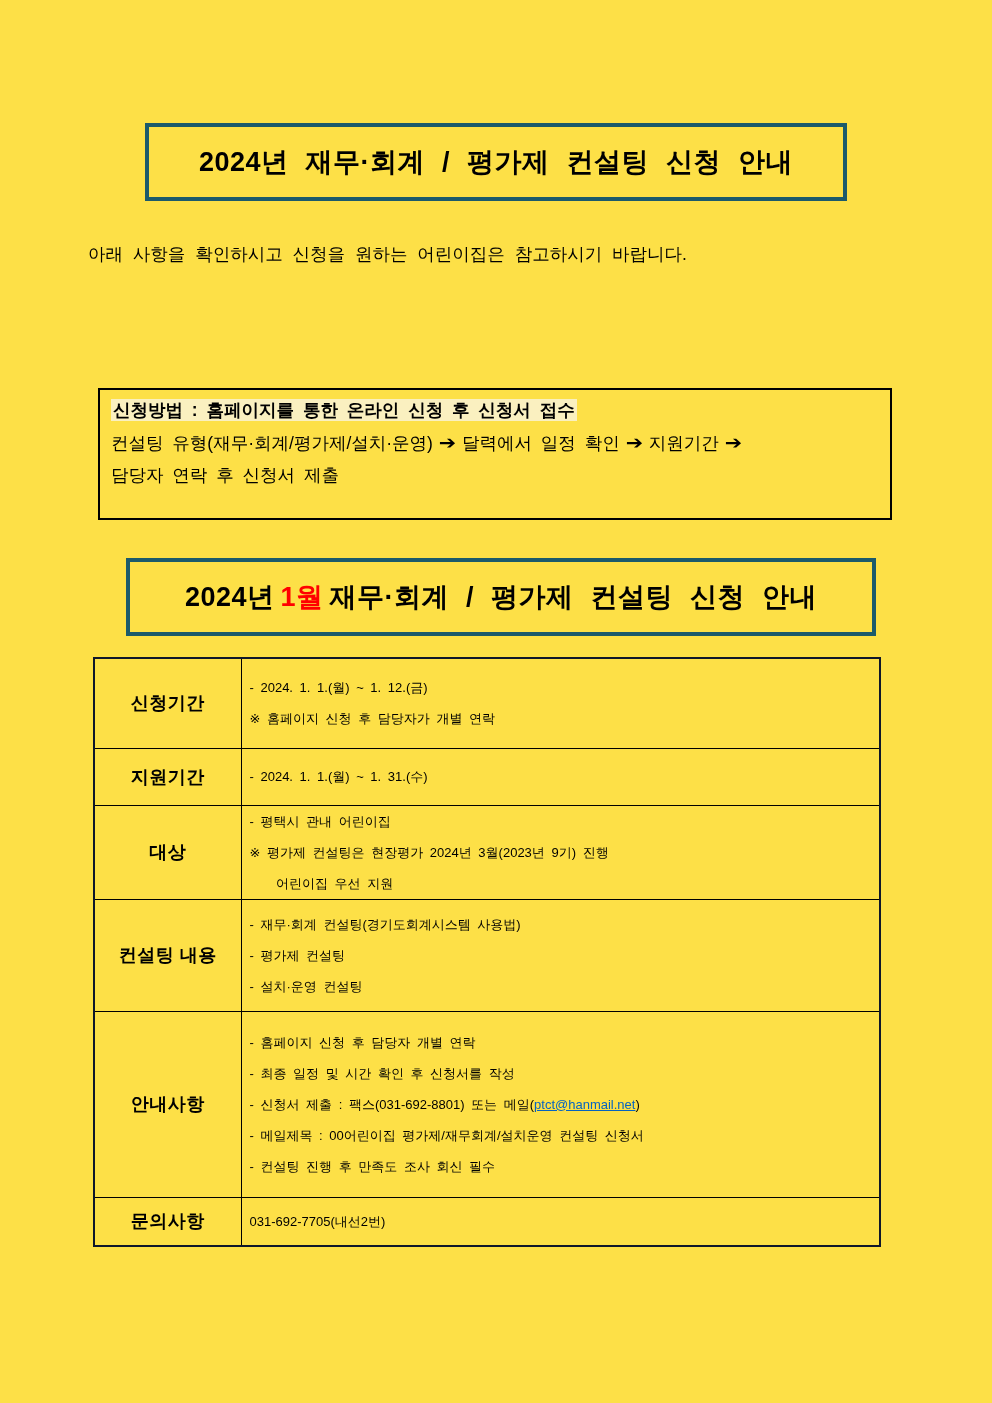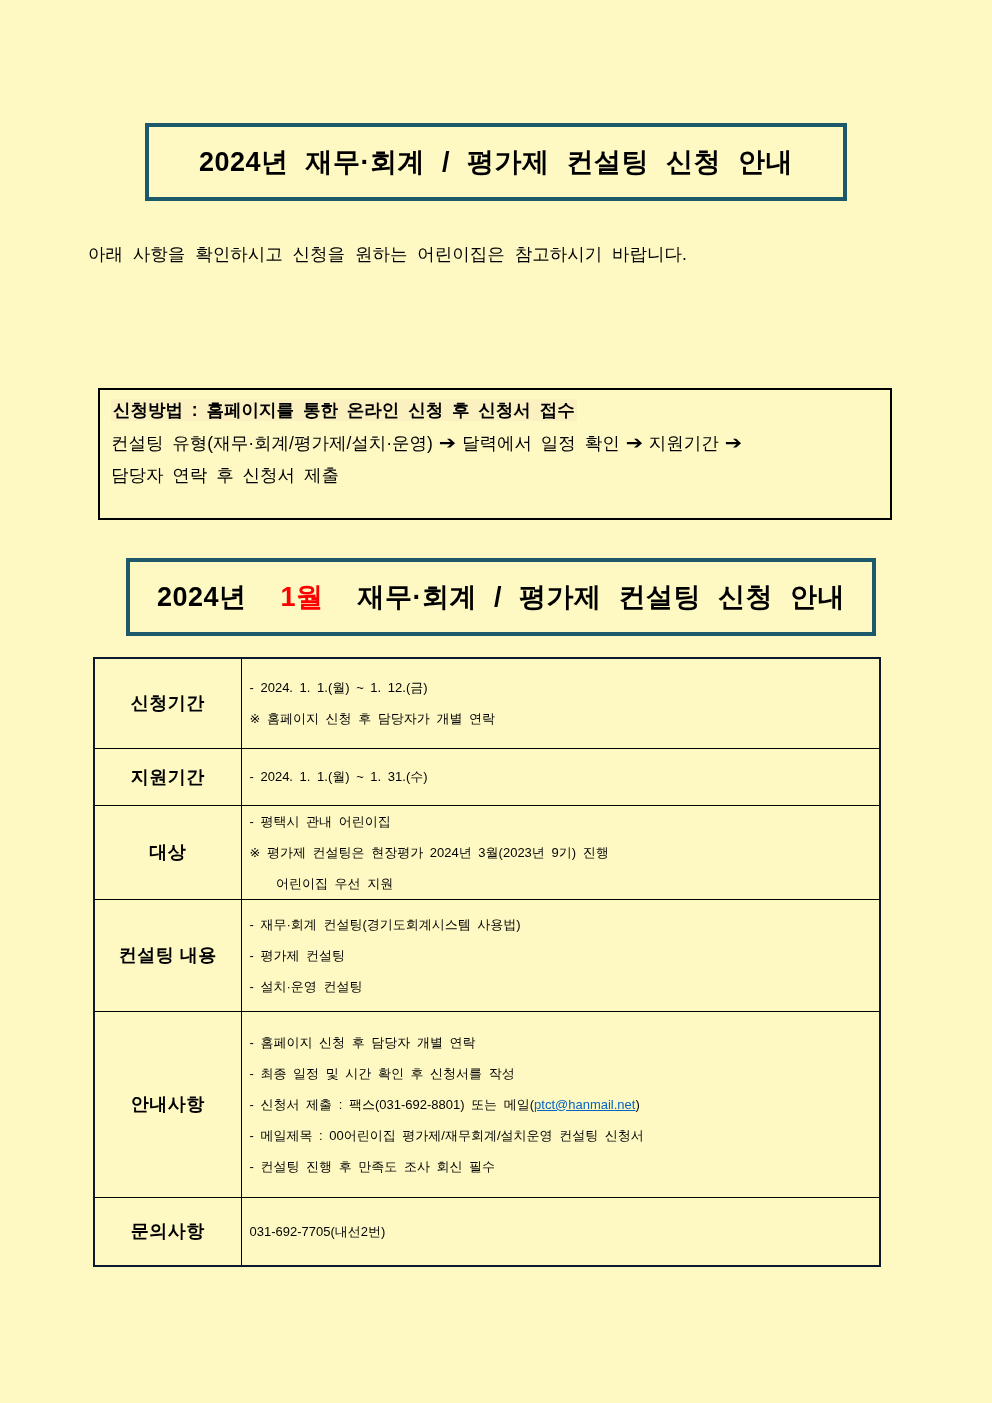--- a/index.html
+++ b/index.html
@@ -5,39 +5,39 @@
   * { margin: 0; padding: 0; box-sizing: border-box; }
   html, body { background: #ffffff; }
   body {
     font-family: "Liberation Sans", "DejaVu Sans", sans-serif;
     color: #000000;
   }
   .page {
     position: relative;
     width: 992px;
     height: 1403px;
-    background: #fef9c3;
+    background: #fde047;
     overflow: hidden;
   }
 
   
   .title-box {
     position: absolute;
     border: 4px solid #1C5A6B;
     display: flex;
     align-items: center;
     justify-content: center;
     font-weight: bold;
     font-size: 27px;
     letter-spacing: 0.5px;
     word-spacing: 9px;
     white-space: nowrap;
   }
   .title-box.first  { left: 145px; top: 123px; width: 702px; height: 78px; }
-  .title-box.second { left: 126px; top: 558px; width: 750px; height: 78px; gap: 28px; }
+  .title-box.second { left: 126px; top: 558px; width: 750px; height: 78px; }
   .title-box .red { color: #FF0000; margin: 12px 6px; }
 
   
   .intro {
     position: absolute;
     left: 88px; top: 235px; width: 818px;
     font-size: 17.5px;
     line-height: 38px;
     word-spacing: 5px;
   }
@@ -94,21 +94,21 @@
     font-size: 13px;
     line-height: 31px;
     word-spacing: 3px;
   }
   .tline { white-space: pre-wrap; }
   tr.h90  { height: 90px; }
   tr.h57  { height: 57px; }
   tr.h93  { height: 93px; }
   tr.h112 { height: 112px; }
   tr.h186 { height: 186px; }
-  tr.h55  { height: 69px; }
+  tr.h55  { height: 49px; }
 </style>
 </head>
 <body>
 
 <div class="page">
 
   <div class="title-box first">
     <span>2024년 재무·회계 / 평가제 컨설팅 신청 안내</span>
   </div>
 

